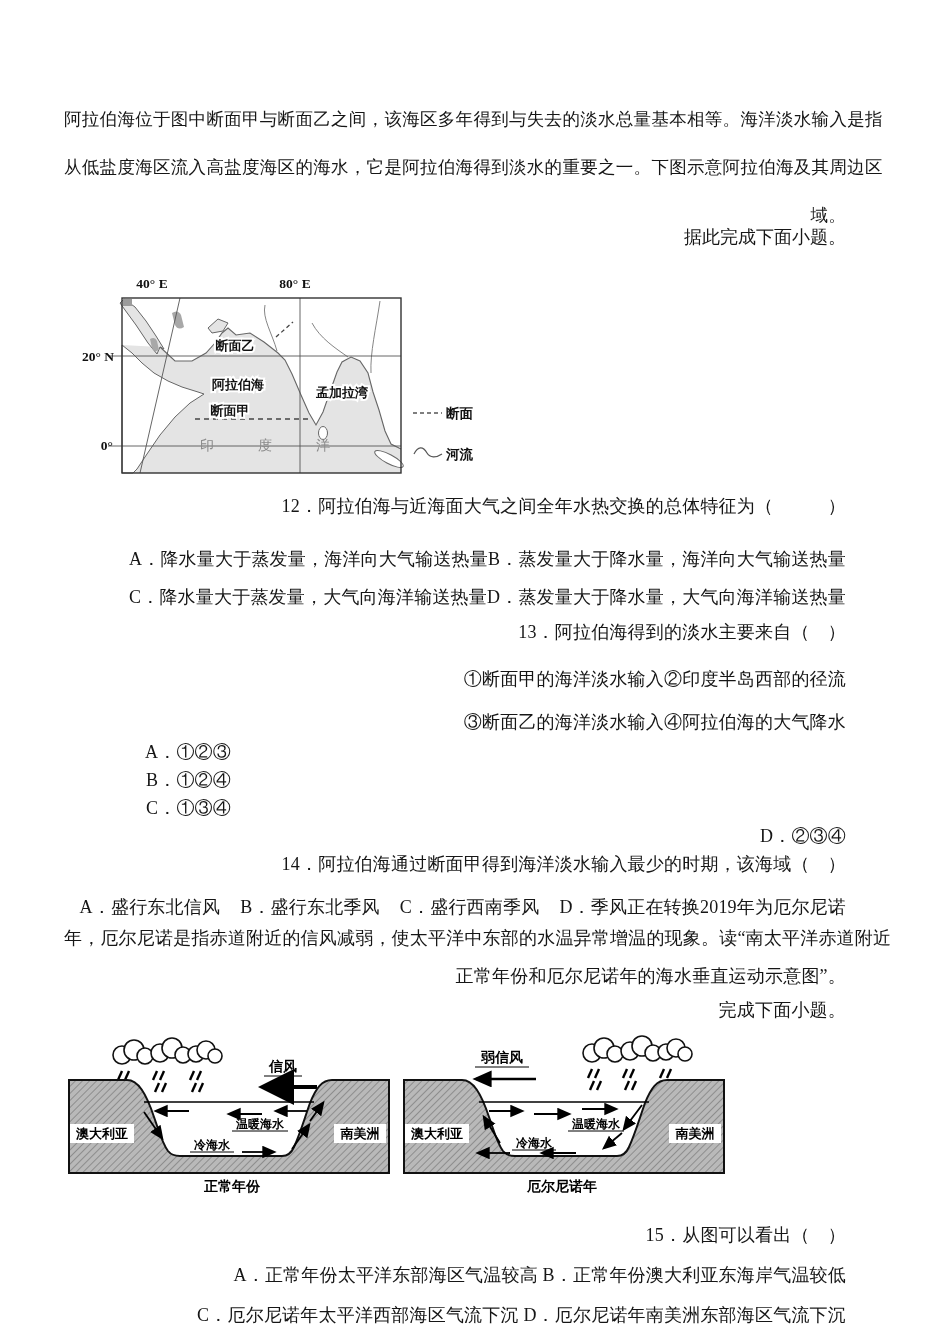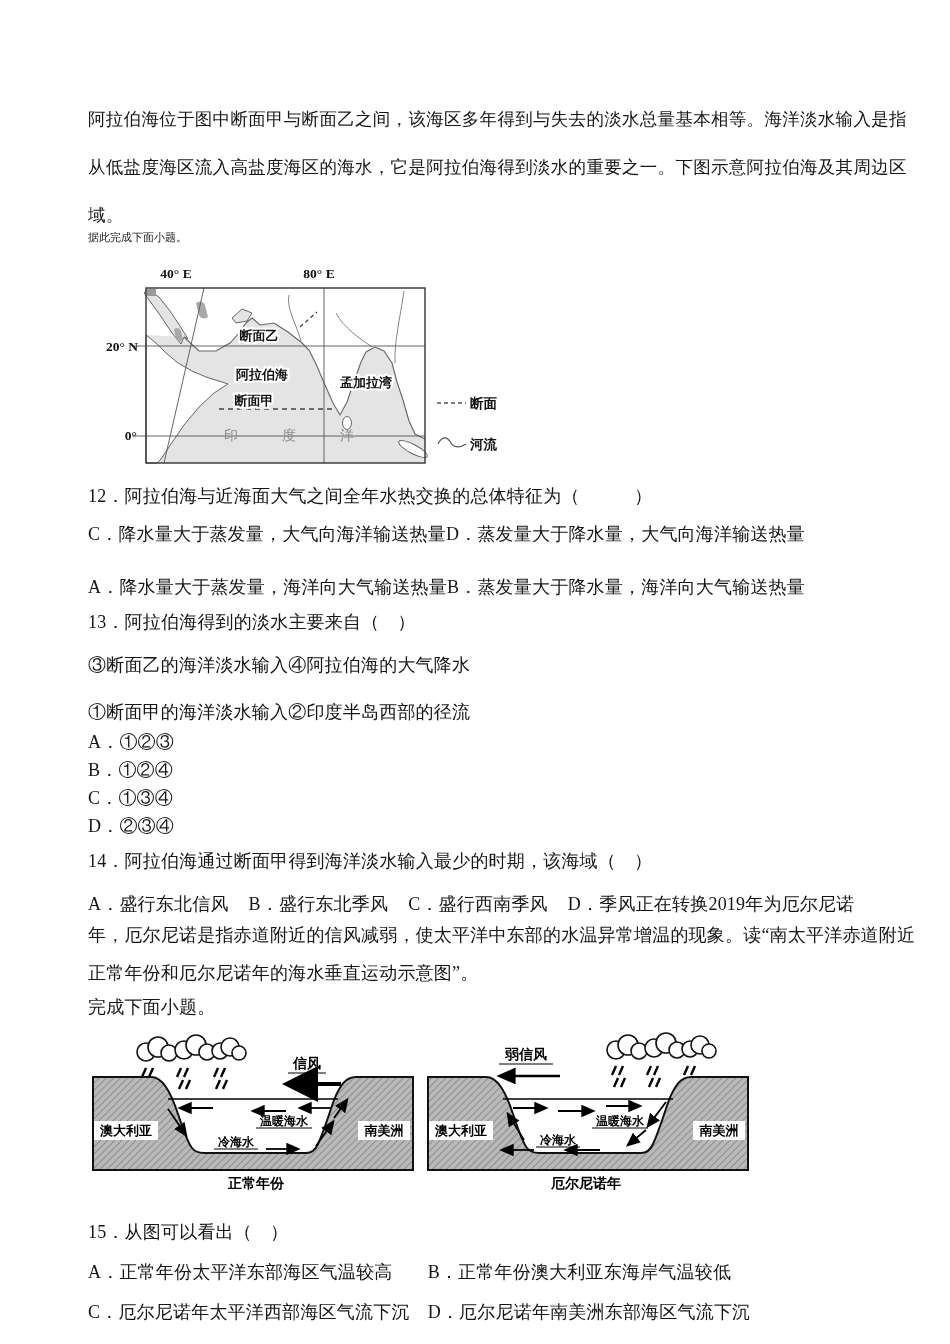--- a/index.html
+++ b/index.html
@@ -1,19 +1,19 @@
 <!DOCTYPE html>
 <html><head>
 <meta charset="utf-8">
 <style>
   html,body{margin:0;padding:0;background:#ffffff;}
   body{width:950px;height:1344px;font-family:"Liberation Serif","DejaVu Serif",serif;color:#161616;overflow:hidden;}
-  .page{box-sizing:border-box;width:916px;padding:95px 70px 0 88px;}
+  .page{box-sizing:border-box;width:916px;padding:95px 70px 0 64px;text-align:right;}
   .ln{font-size:17.5px;line-height:48px;letter-spacing:0.3px;white-space:nowrap;}
-  .lead{font-size:11px;line-height:24px;margin:-14px 0 14px;white-space:nowrap;}
+  .lead{font-size:18px;line-height:24px;margin:-14px 0 24px;white-space:nowrap;}
   .qline{font-size:18px;line-height:28px;letter-spacing:0.2px;white-space:nowrap;}
   .optrow{display:flex;flex-direction:column;}
   .optrow .col{display:inline-block;width:167px;}
   .optrow2 .colw{display:inline-block;width:335px;}
   .mr{margin-right:20px;display:inline-block;}
   svg{display:block;}
   .maplbl{font-weight:bold;font-size:13px;fill:#111;paint-order:stroke;stroke:#ffffff;stroke-width:4px;}
   .axlbl{font-weight:bold;font-size:13.5px;fill:#111;}
   .oclbl{font-size:14px;fill:#8a8a8a;letter-spacing:44px;}
   .dglbl{font-weight:bold;font-size:13px;fill:#000;}
@@ -74,34 +74,34 @@
     <text class="maplbl" x="262" y="124" text-anchor="middle">孟加拉湾</text>
     <text class="oclbl" x="120" y="177">印度洋</text>
 
     <line x1="333" y1="140" x2="362" y2="140" stroke="#555" stroke-width="1.5" stroke-dasharray="4,3"></line>
     <text class="axlbl" x="366" y="145">断面</text>
     <path fill="none" stroke="#555" stroke-width="1.2" d="M334,181 c4,-8 9,-8 13,-1 c3,5 9,5 15,1"></path>
     <text class="axlbl" x="366" y="186">河流</text>
   </svg>
 
   <div class="qline" style="margin-top:14px;">12．阿拉伯海与近海面大气之间全年水热交换的总体特征为（　　　）</div>
+  <div class="qline" style="margin-top:25px;"><span>A．降水量大于蒸发量，海洋向大气输送热量</span><span>B．蒸发量大于降水量，海洋向大气输送热量</span></div>
   <div class="qline" style="margin-top:10px;"><span>C．降水量大于蒸发量，大气向海洋输送热量</span><span>D．蒸发量大于降水量，大气向海洋输送热量</span></div>
-  <div class="qline" style="margin-top:25px;"><span>A．降水量大于蒸发量，海洋向大气输送热量</span><span>B．蒸发量大于降水量，海洋向大气输送热量</span></div>
 
   <div class="qline" style="margin-top:7px;">13．阿拉伯海得到的淡水主要来自（　）</div>
+  <div class="qline" style="margin-top:19px;">①断面甲的海洋淡水输入②印度半岛西部的径流</div>
   <div class="qline" style="margin-top:15px;">③断面乙的海洋淡水输入④阿拉伯海的大气降水</div>
-  <div class="qline" style="margin-top:19px;">①断面甲的海洋淡水输入②印度半岛西部的径流</div>
   <div class="qline optrow" style="margin-top:2px;">
     <span class="col">A．①②③</span>
     <span class="col">B．①②④</span>
     <span class="col">C．①③④</span>
     <span>D．②③④</span>
   </div>
 
-  <div class="qline" style="margin-top:7px;">14．阿拉伯海通过断面甲得到海洋淡水输入最少的时期，该海域（　）</div>
+  <div class="qline" style="">14．阿拉伯海通过断面甲得到海洋淡水输入最少的时期，该海域（　）</div>
   <div class="qline" style="margin-top:15px;"><span class="mr">A．盛行东北信风</span><span class="mr">B．盛行东北季风</span><span class="mr">C．盛行西南季风</span><span>D．季风正在转换</span><span>2019年为厄尔尼诺</span></div>
   <div class="qline" style="margin-top:3px;">年，厄尔尼诺是指赤道附近的信风减弱，使太平洋中东部的水温异常增温的现象。读“南太平洋赤道附近</div>
   <div class="qline" style="margin-top:10px;">正常年份和厄尔尼诺年的海水垂直运动示意图”。</div>
   <div class="qline" style="margin-top:6px;">完成下面小题。</div>
 
   <svg width="665" height="162" viewBox="0 0 665 162" style="margin-top:11px;">
     <defs>
       <pattern id="hatch" width="5" height="5" patternUnits="userSpaceOnUse" patternTransform="rotate(45)">
         <rect width="5" height="5" fill="#b9b9b9"></rect>
         <line x1="0" y1="0" x2="0" y2="5" stroke="#828282" stroke-width="1.6"></line>

